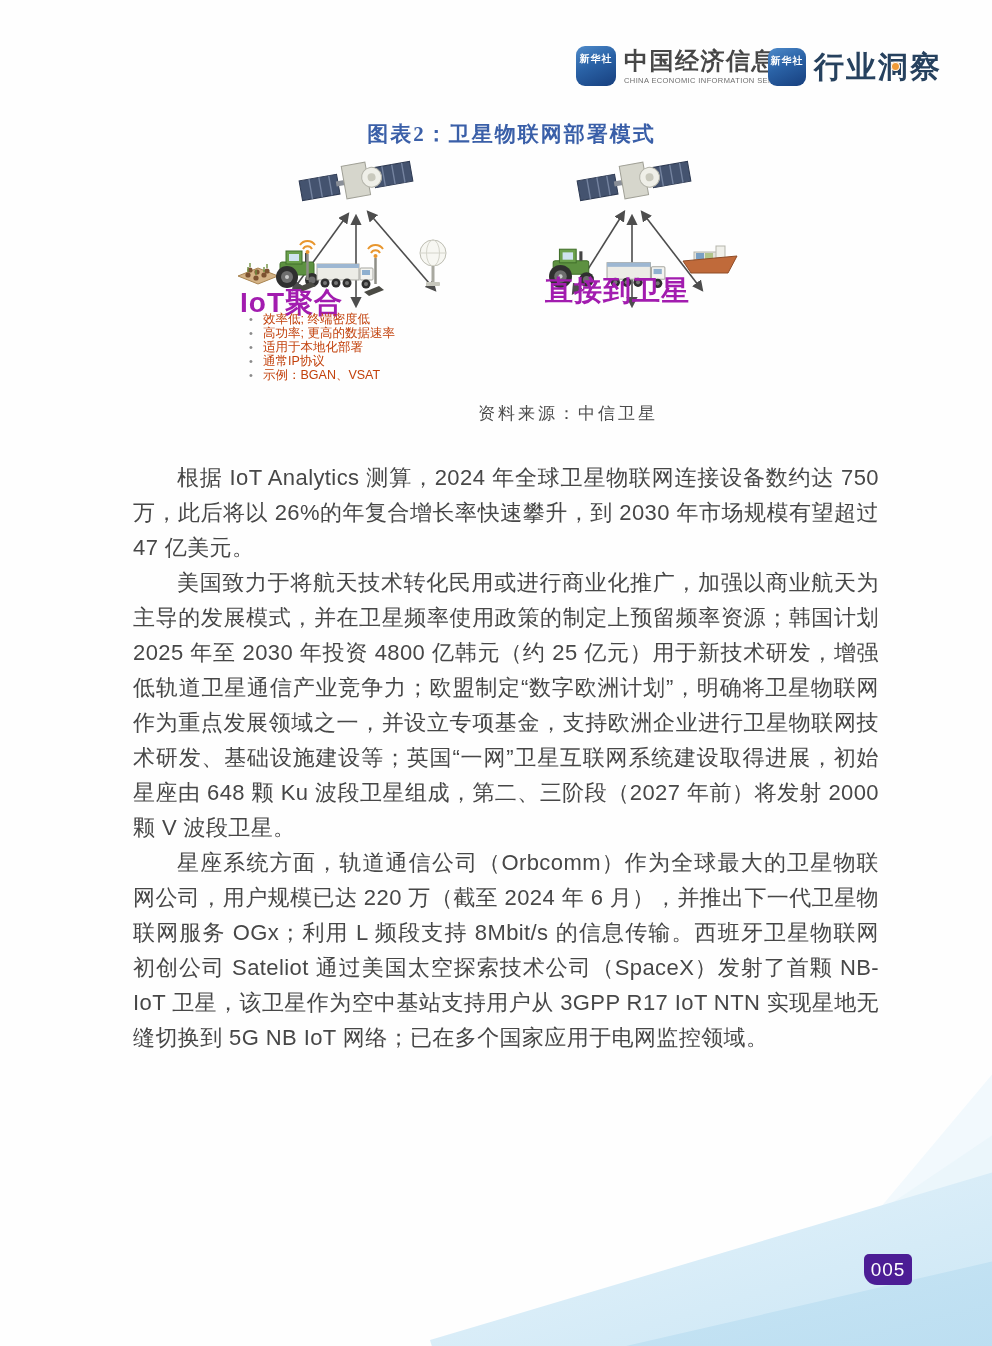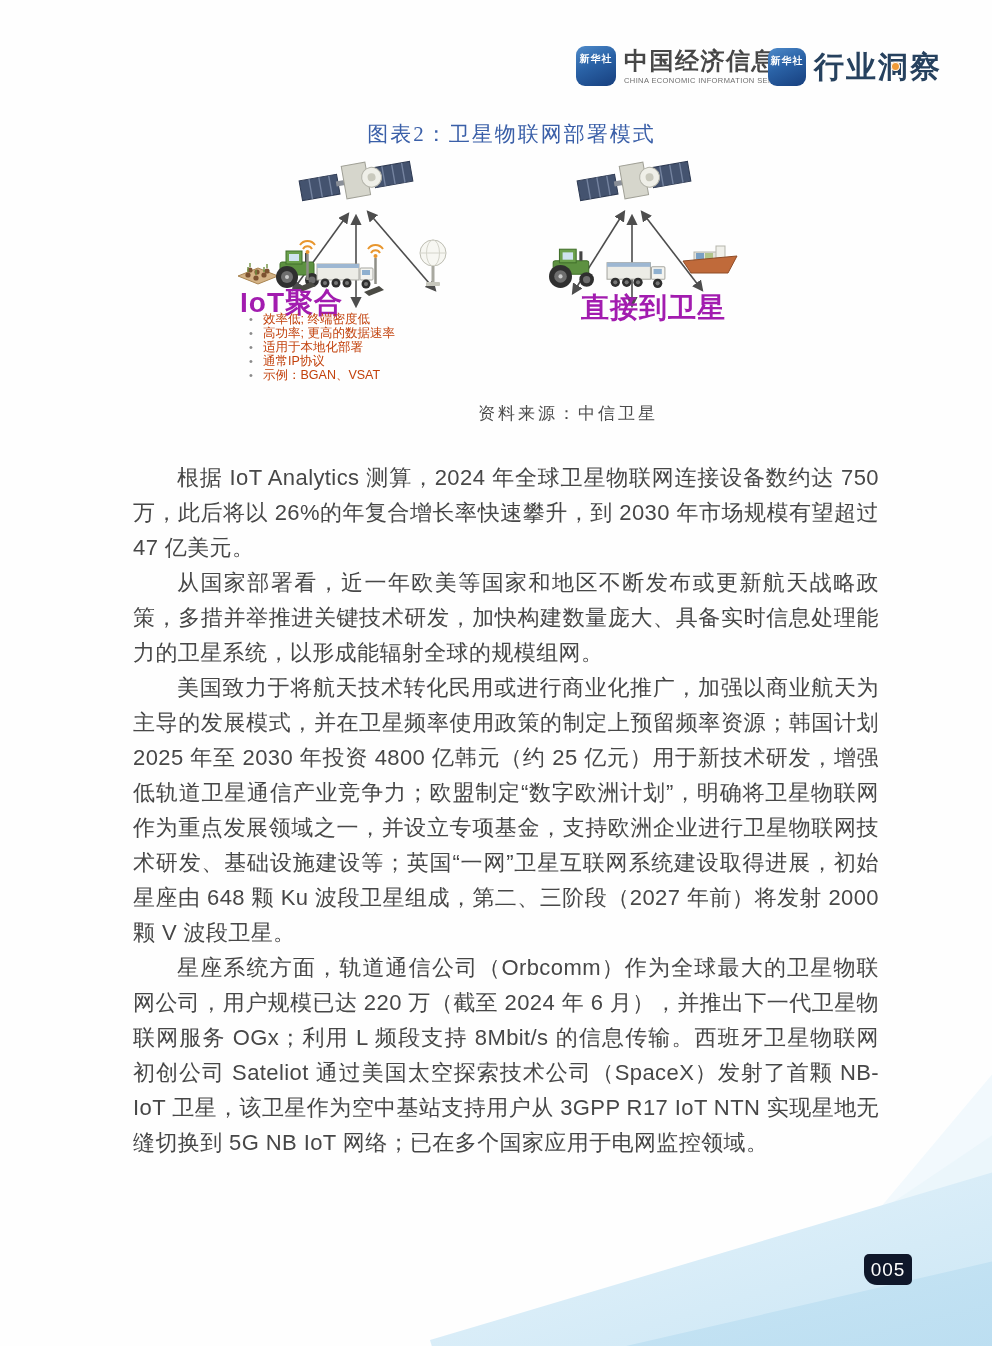--- a/index.html
+++ b/index.html
@@ -39,48 +39,48 @@
   .logo-title { font-size:24px; font-weight:bold; color:#474747; letter-spacing:1.5px; line-height:26px; }
   .logo-sub { font-size:7.5px; color:#6d6d6d; letter-spacing:.4px; margin-top:2px; }
   .insight-title { position:relative; margin-left:8px; font-size:30px; font-weight:900;
     color:#26415e; letter-spacing:2px; line-height:38px; }
   .orange-dot { position:absolute; left:77px; top:14px; width:9px; height:9px;
     border-radius:50%; background:#f09a36; box-shadow:0 0 0 1px #fff inset; }
 
   
   .fig-title { position:absolute; top:120px; left:0; width:100%; text-align:center;
     font-family:"Liberation Serif","DejaVu Serif",serif;
-    font-size:21px; font-weight:normal; color:#3a5fa8; letter-spacing:2px;padding-left:31px; }
+    font-size:21px; font-weight:bold; color:#3a5fa8; letter-spacing:2px;padding-left:31px; }
 
   .diagram { position:absolute; left:130px; top:150px; width:740px; height:260px; }
   .arrows { position:absolute; left:0; top:0; }
   .dev { position:absolute; }
 
   .col-label { position:absolute; font-size:28px; font-weight:600; color:#a21caf; letter-spacing:1px; }
   .lbl-left  { left:240px; top:284px; }
-  .lbl-right { left:545px; top:289px;margin-left:36px; }
+  .lbl-right { left:545px; top:272px; }
   .bullets { position:absolute; list-style:none; }
   .bl-left  { left:246px; top:312px; width:265px; }
   .bl-right { left:551px; top:312px; width:290px; }
   .bullets li { position:relative; padding-left:17px; font-size:12.5px; line-height:14px;
     color:#c2410c; margin-bottom:0; }
   .bullets li::before { content:"\2022"; position:absolute; left:3px; top:0; color:#8a8a8a; font-size:11px; }
 
   .fig-source { position:absolute; left:478px; top:402px; width:400px; 
     font-family:"Liberation Serif","DejaVu Serif",serif;
     font-size:17px; color:#4d4d4d; letter-spacing:3px; }
 
   
   .body-text { position:absolute; left:133px; top:460px; width:746px; }
   .body-text p { font-size:22px; line-height:35px; color:#474747; text-align:justify;
     text-indent:2em; letter-spacing:.4px; }
 
   
   .page-badge { position:absolute; left:864px; top:1254px; width:48px; height:31px;
-    background:#0f172a; border-radius:5px 5px 5px 13px; color:#fff;
+    background:#4c1d95; border-radius:5px 5px 5px 13px; color:#fff;
     font-size:19px; letter-spacing:1px; display:flex; align-items:center; justify-content:center; z-index:5; }
 </style>
 </head>
 <body>
 
 <div class="page">
 
   <div class="wave wave4"></div>
   <div class="wave wave3"></div>
   <div class="wave wave1"></div>
@@ -290,20 +290,19 @@
     <li>适用于本地化部署</li>
     <li>通常IP协议</li>
     <li>示例：BGAN、VSAT</li>
   </ul>
   <div class="col-label lbl-right">直接到卫星</div>
 
   <div class="fig-source">资料来源：中信卫星</div>
 
   <div class="body-text">
     <p>根据 IoT Analytics 测算，2024 年全球卫星物联网连接设备数约达 750 万，此后将以 26%的年复合增长率快速攀升，到 2030 年市场规模有望超过 47 亿美元。</p>
-    <p>从国家部署看，近一年欧美等国家和地区不断发布或更新航天战略政策，多措并举推进关键技术研发，加快构建数量庞大、具备实时信息处理能力的卫星系统，以形成能辐射全球的规模组网。</p>
     <p>美国致力于将航天技术转化民用或进行商业化推广，加强以商业航天为主导的发展模式，并在卫星频率使用政策的制定上预留频率资源；韩国计划 2025 年至 2030 年投资 4800 亿韩元（约 25 亿元）用于新技术研发，增强低轨道卫星通信产业竞争力；欧盟制定“数字欧洲计划”，明确将卫星物联网作为重点发展领域之一，并设立专项基金，支持欧洲企业进行卫星物联网技术研发、基础设施建设等；英国“一网”卫星互联网系统建设取得进展，初始星座由 648 颗 Ku 波段卫星组成，第二、三阶段（2027 年前）将发射 2000 颗 V 波段卫星。</p>
     <p>星座系统方面，轨道通信公司（Orbcomm）作为全球最大的卫星物联网公司，用户规模已达 220 万（截至 2024 年 6 月），并推出下一代卫星物联网服务 OGx；利用 L 频段支持 8Mbit/s 的信息传输。西班牙卫星物联网初创公司 Sateliot 通过美国太空探索技术公司（SpaceX）发射了首颗 NB-IoT 卫星，该卫星作为空中基站支持用户从 3GPP R17 IoT NTN 实现星地无缝切换到 5G NB IoT 网络；已在多个国家应用于电网监控领域。</p>
   </div>
 
   <div class="page-badge">005</div>
 
 </div>
 
 </body></html>

